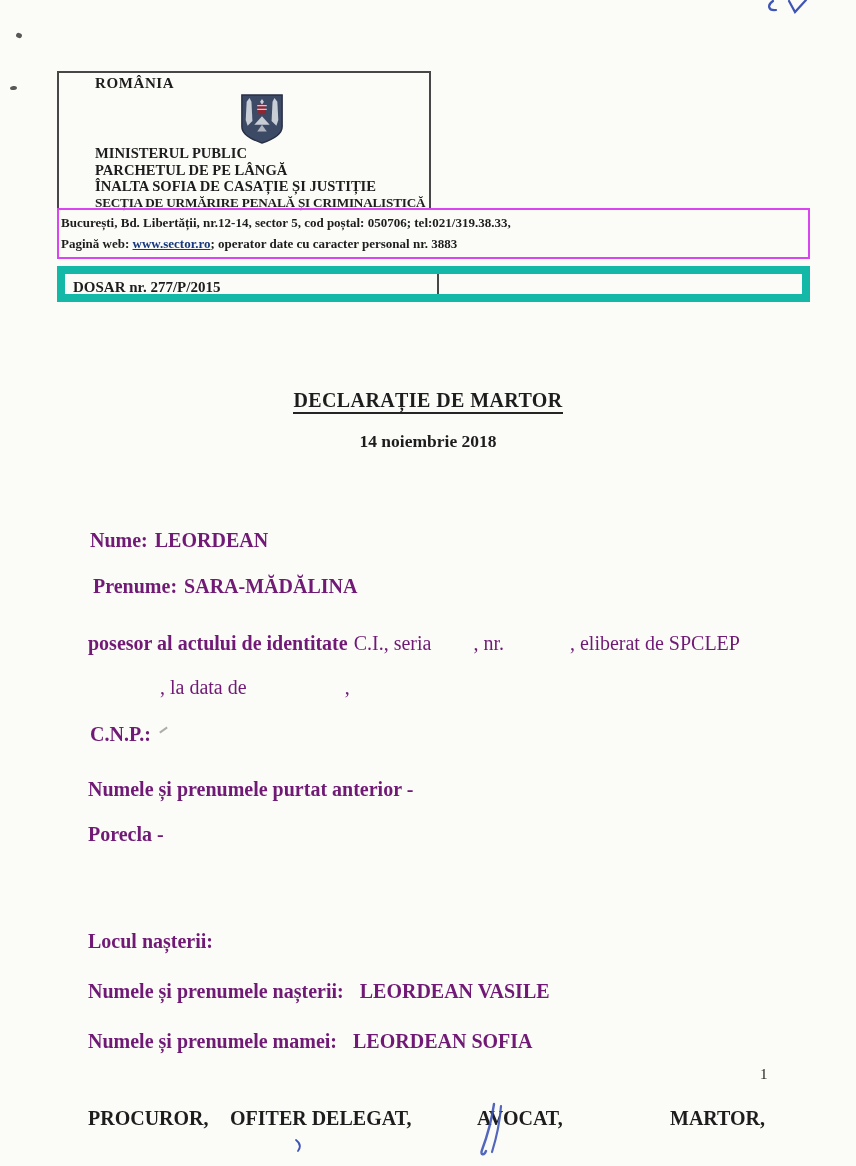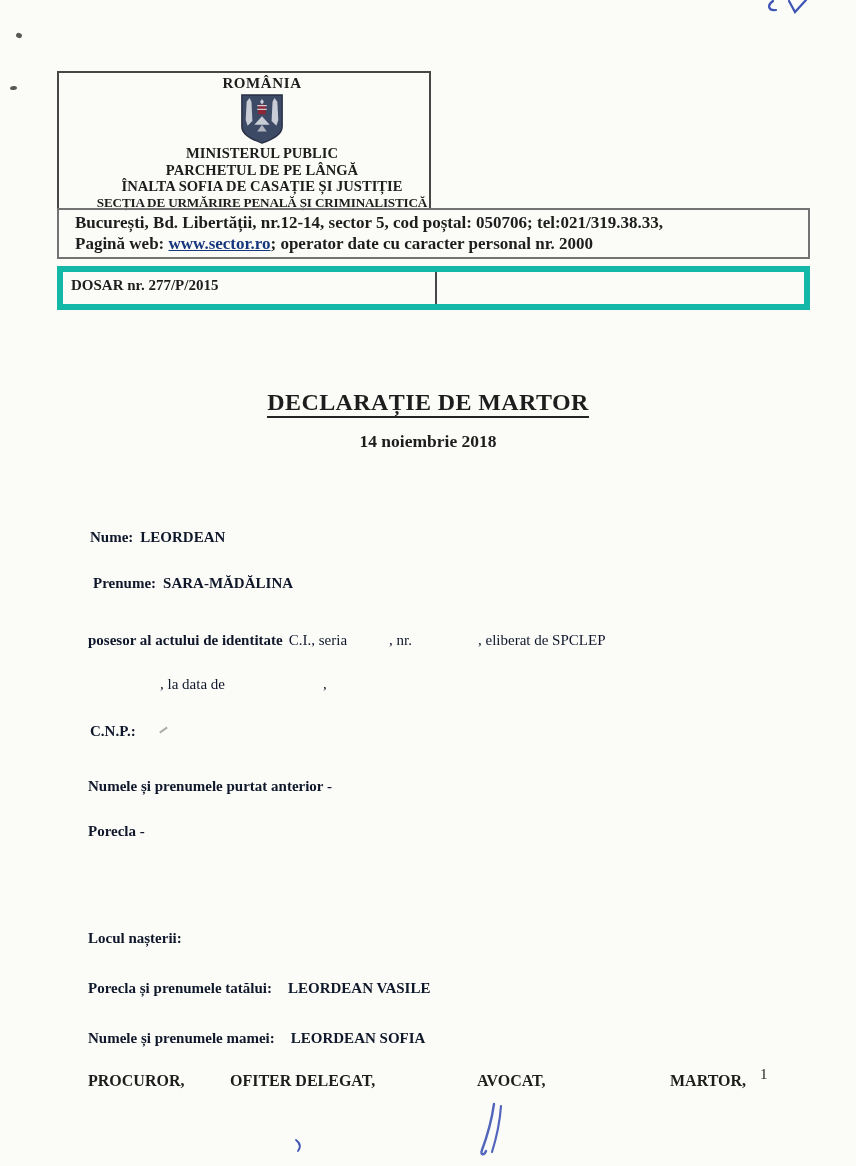--- a/index.html
+++ b/index.html
@@ -9,64 +9,64 @@
     background:#fbfbf8;
     font-family:"Liberation Serif","DejaVu Serif",serif;
     color:#1d1d1d;
     overflow:hidden;
     box-sizing:border-box;
   }
   
   .hdr-top{
     position:absolute;left:57px;top:71px;width:374px;height:137px;
     border:2px solid #474747;border-bottom:none;
-    box-sizing:border-box;text-align:center;padding-left:36px;
+    box-sizing:border-box;padding-left:36px;
   }
   .country{font-size:15px;font-weight:bold;letter-spacing:.6px;margin-top:2px;}
   .coat{display:block;margin:1px auto 0 auto;}
   .inst{font-weight:bold;line-height:16.5px;}
   .inst-0,.inst-1,.inst-2{font-size:14.6px;}
   .inst-3{font-size:13.2px;letter-spacing:-0.2px;}
   .hdr-addr{
     position:absolute;left:57px;top:208px;width:753px;height:51px;
-    border:2px solid #737373;box-sizing:border-box;
-    padding:2px 16px;font-size:17px;font-weight:bold;line-height:21px;
+    border:2px solid #d946ef;box-sizing:border-box;
+    padding:2px 2px;font-size:13px;font-weight:bold;line-height:21px;
     white-space:nowrap;
   }
   .weblink{color:#16367d;text-decoration:underline;}
   .hdr-dosar{
-    position:absolute;left:57px;top:266px;width:753px;height:44px;
-    border:6px solid #14b8a6;box-sizing:border-box;display:flex;
+    position:absolute;left:57px;top:266px;width:753px;height:36px;
+    border:8px solid #14b8a6;box-sizing:border-box;display:flex;
   }
   .dosar-left{
     width:374px;border-right:2px solid #474747;box-sizing:border-box;
     padding:5px 8px;font-size:15px;font-weight:bold;
   }
   .dosar-right{flex:1;}
   
   .doc-title{
     position:absolute;left:0;top:389px;width:100%;text-align:center;
-    font-size:24px;font-weight:bold;letter-spacing:.4px;
+    font-size:20px;font-weight:bold;letter-spacing:.4px;
   }
   .doc-title span{border-bottom:2.5px solid #242424;padding-bottom:1px;}
   .doc-date{
     position:absolute;left:0;top:431px;width:100%;text-align:center;
     font-size:17.5px;font-weight:bold;
   }
   
   .bline{
-    position:absolute;left:88px;font-size:15px;font-weight:bold;
-    white-space:nowrap;color:#0f172a;
+    position:absolute;left:88px;font-size:20px;font-weight:bold;
+    white-space:nowrap;color:#701a75;
   }
   .reg{font-weight:normal;}
   .sp{display:inline-block;}
   .val{margin-left:16px;margin-top:36px;}
   
   .pagenum{position:absolute;left:760px;top:1066px;font-size:15px;}
-  .sig{position:absolute;top:1072px;font-size:16px;font-weight:bold;white-space:nowrap;}
+  .sig{position:absolute;top:1107px;font-size:20px;font-weight:bold;white-space:nowrap;}
   .sig-0{left:88px;}.sig-1{left:230px;}.sig-2{left:477px;}.sig-3{left:670px;}
   
   .speck{position:absolute;background:#3b3b3b;border-radius:50%;opacity:.85;}
   .speck-1{left:16px;top:33px;width:6px;height:5px;transform:rotate(20deg);}
   .speck-2{left:10px;top:86px;width:7px;height:4px;transform:rotate(-10deg);}
   .cnp-tick{
     position:absolute;left:159px;top:729px;width:9px;height:2px;
     background:#9a9a95;transform:rotate(-35deg);opacity:.8;
   }
   .penmark{position:absolute;}
@@ -97,21 +97,21 @@
       <path d="M24,33 l5,7 h-10 z" fill="#aeb3bd"></path>
     </svg>
     <div class="inst inst-0">MINISTERUL PUBLIC</div>
     <div class="inst inst-1">PARCHETUL DE PE LÂNGĂ</div>
     <div class="inst inst-2">ÎNALTA SOFIA DE CASAȚIE ȘI JUSTIȚIE</div>
     <div class="inst inst-3">SECȚIA DE URMĂRIRE PENALĂ ȘI CRIMINALISTICĂ</div>
   </div>
 
   <div class="hdr-addr">
     <div>București, Bd. Libertății, nr.12-14, sector 5, cod poștal: 050706; tel:021/319.38.33,</div>
-    <div><span>Pagină web: </span><a href="#" class="weblink">www.sector.ro</a><span>; operator date cu caracter personal nr. 2000</span></div>
+    <div><span>Pagină web: </span><a href="#" class="weblink">www.sector.ro</a><span>; operator date cu caracter personal nr. 3883</span></div>
   </div>
 
   <div class="hdr-dosar">
     <div class="dosar-left">DOSAR nr. 277/P/2015</div>
     <div class="dosar-right"></div>
   </div>
 
   <div class="doc-title">
     <span>DECLARAȚIE DE MARTOR</span>
   </div>
@@ -139,21 +139,21 @@
   <div class="cnp-tick"></div>
 
   <div class="bline" style="top:778px">Numele și prenumele purtat anterior -</div>
 
   <div class="bline" style="top:823px">Porecla -</div>
 
 
   <div class="bline" style="top:930px">Locul nașterii:</div>
 
   <div class="bline" style="top:980px">
-    <span>Porecla și prenumele tatălui:</span><span class="val">LEORDEAN VASILE</span>
+    <span>Numele și prenumele nașterii:</span><span class="val">LEORDEAN VASILE</span>
   </div>
 
   <div class="bline" style="top:1030px">
     <span>Numele și prenumele mamei:</span><span class="val">LEORDEAN SOFIA</span>
   </div>
 
   <div class="pagenum">1</div>
 
   <div class="sig sig-0">PROCUROR,</div>
   <div class="sig sig-1">OFITER DELEGAT,</div>

